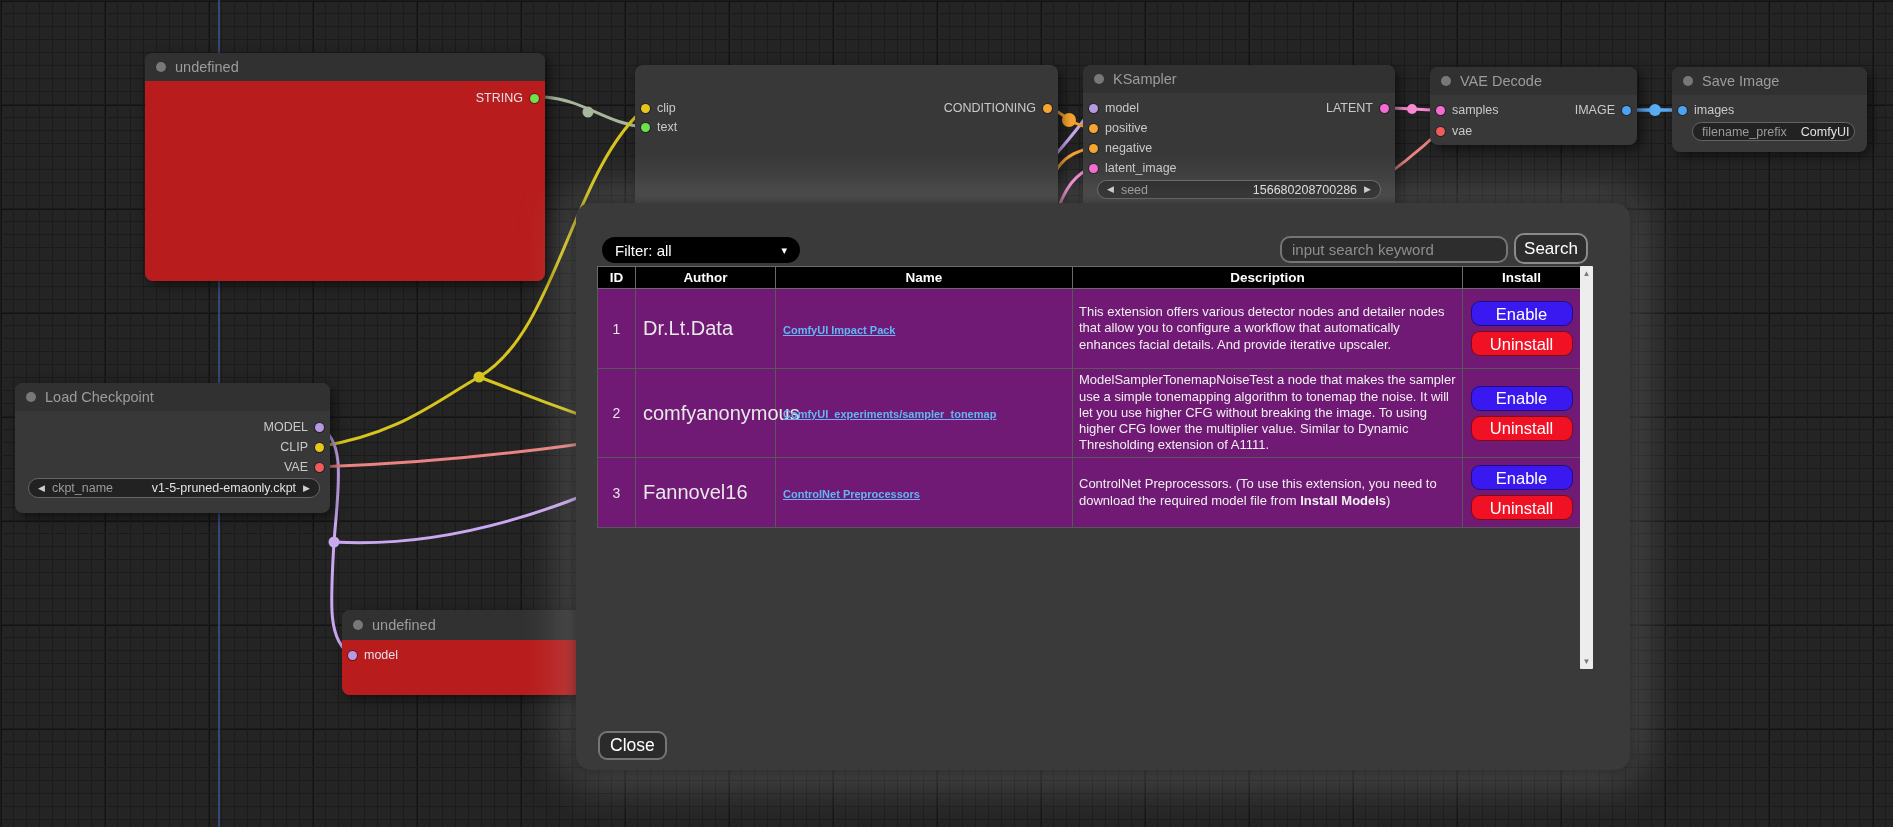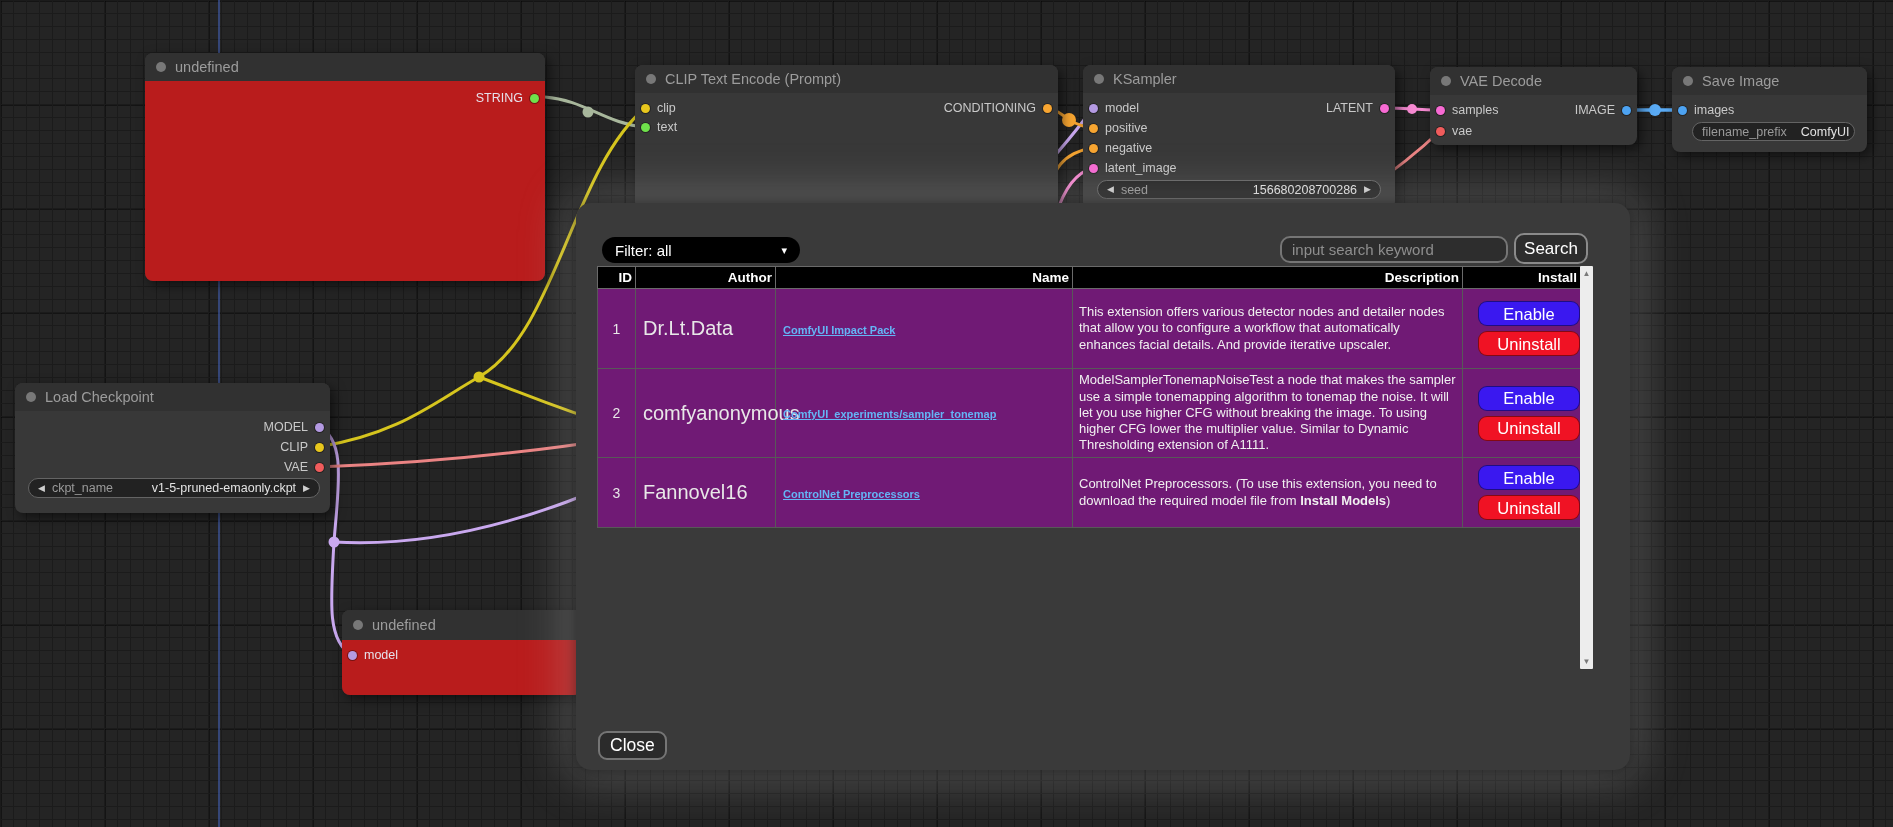--- a/index.html
+++ b/index.html
@@ -39,28 +39,28 @@
   
   .modal { position:absolute; left:576px; top:203px; width:1054px; height:567px; background:#3a3a3a; border-radius:15px; z-index:10;
            box-shadow:0 0 14px rgba(0,0,0,.45), 0 0 46px 12px rgba(195,195,195,.28); }
   .filter-select { position:absolute; left:26px; top:34px; width:198px; height:26px; background:#000; border-radius:13px; color:#fff; font-size:15px; display:flex; align-items:center; justify-content:space-between; padding:0 13px; cursor:pointer; }
   .filter-select .chev { font-size:11px; color:#fff; }
   .search-input { position:absolute; left:704px; top:33px; width:228px; height:27px; background:#2d2d2d; border:2px solid #757575; border-radius:10px; color:#ccc; font-size:15px; padding:0 10px; font-family:inherit; }
   .search-input::placeholder { color:#8e8e8e; }
   .search-btn { position:absolute; left:938px; top:30px; width:74px; height:31px; background:#2d2d2d; border:2px solid #8a8a8a; border-radius:10px; color:#fff; font-size:17px; font-family:inherit; cursor:pointer; }
   .table-wrap { position:absolute; left:21px; top:63px; width:996px; height:403px; }
   table.ext { border-collapse:collapse; width:983px; table-layout:fixed; }
-  table.ext th { background:#000; color:#fff; font-size:13.5px; font-weight:bold; border:1px solid #6a6a6a; height:22px; padding:1px 3px;text-align:right; }
+  table.ext th { background:#000; color:#fff; font-size:13.5px; font-weight:bold; border:1px solid #6a6a6a; height:22px; padding:1px 3px; }
   table.ext td { background:#701a75; border:1px solid #585858; vertical-align:middle; }
   td.c-id { text-align:center; color:#e8e8e8; font-size:14px; }
   td.c-author { color:#e8e8e8; font-size:20px; padding-left:7px;margin-top:36px; }
   td.c-name { padding-left:7px; }
   td.c-name a { color:#64b5f6; font-weight:bold; font-size:11px; }
   td.c-desc { color:#f0f0f0; font-size:13px; line-height:1.25; padding:3px 6px; vertical-align:top; }
-  .btn-stack { display:flex; flex-direction:column; align-items:flex-end; gap:5px; padding:4px 0; }
+  .btn-stack { display:flex; flex-direction:column; align-items:center; gap:5px; padding:4px 0; }
   .btn-enable, .btn-uninstall { width:102px; height:25px; border-radius:9px; border:1px solid rgba(0,0,0,.45); color:#fff; font-size:16.5px; line-height:22px; font-family:inherit; cursor:pointer; }
   .btn-enable { background:#3a18f0; }
   .btn-uninstall { background:#f01224; }
   .vscroll { position:absolute; left:983px; top:0; width:13px; height:403px; background:#ededed; border-radius:1px; }
   .vscroll .sarrow { position:absolute; left:0; width:13px; text-align:center; font-size:8px; color:#7a7a7a; }
   .vscroll .up { top:3px; } .vscroll .down { bottom:3px; }
   .close-btn { position:absolute; left:22px; top:528px; min-width:64px; height:29px; background:#2b2b2b; border:2px solid #757575; border-radius:9px; color:#fff; font-size:17.5px; padding:0 10px; font-family:inherit; cursor:pointer; }
 </style>
 </head>
 <body>
@@ -95,24 +95,20 @@
   </div>
   <div class="node-body red-body">
     <div class="slot out onred" style="top:10px;">
       <span>STRING</span>
       <span class="sdot c-green"></span>
     </div>
   </div>
 </div>
 
 <div class="node" style="left:635px;top:65px;width:423px;height:145px;">
-  <div class="node-title">
-    <span class="tdot"></span>
-    <span>CLIP Text Encode (Prompt)</span>
-  </div>
   <div class="slot in" style="top:36px;">
     <span class="sdot c-yellow"></span>
     <span>clip</span>
   </div>
   <div class="slot in" style="top:55px;">
     <span class="sdot c-green"></span>
     <span>text</span>
   </div>
   <div class="slot out" style="top:36px;">
     <span>CONDITIONING</span>

